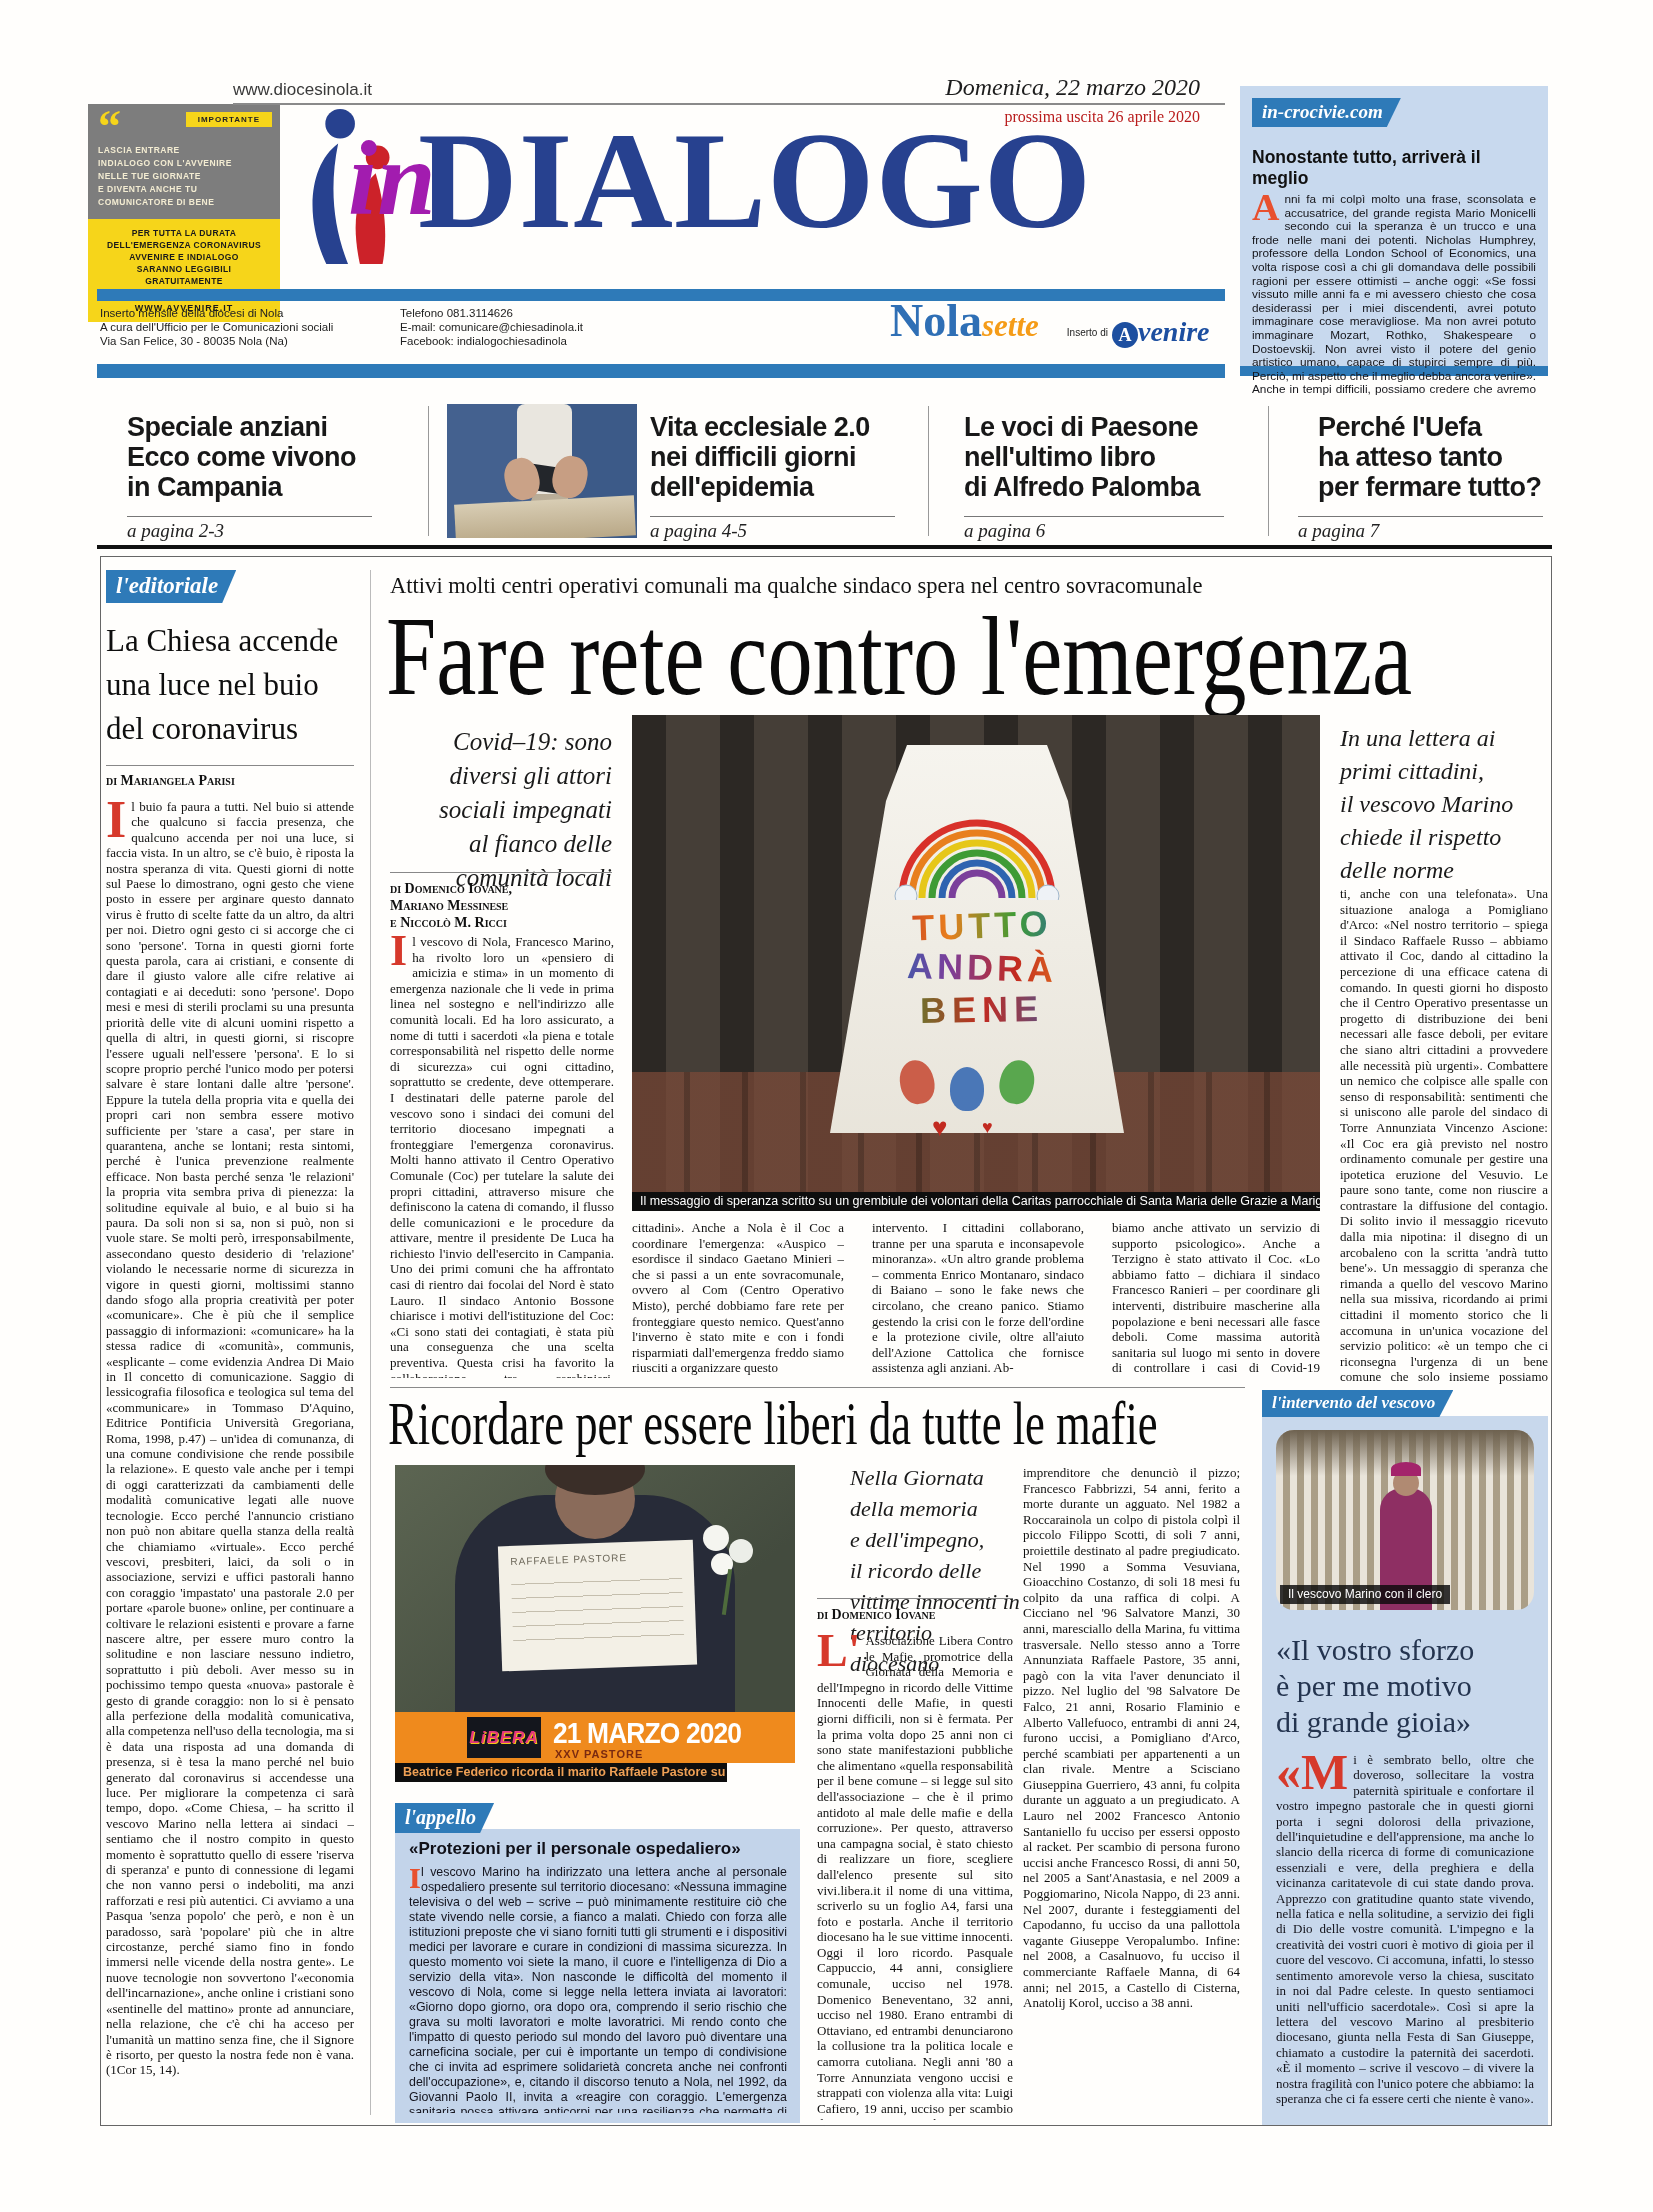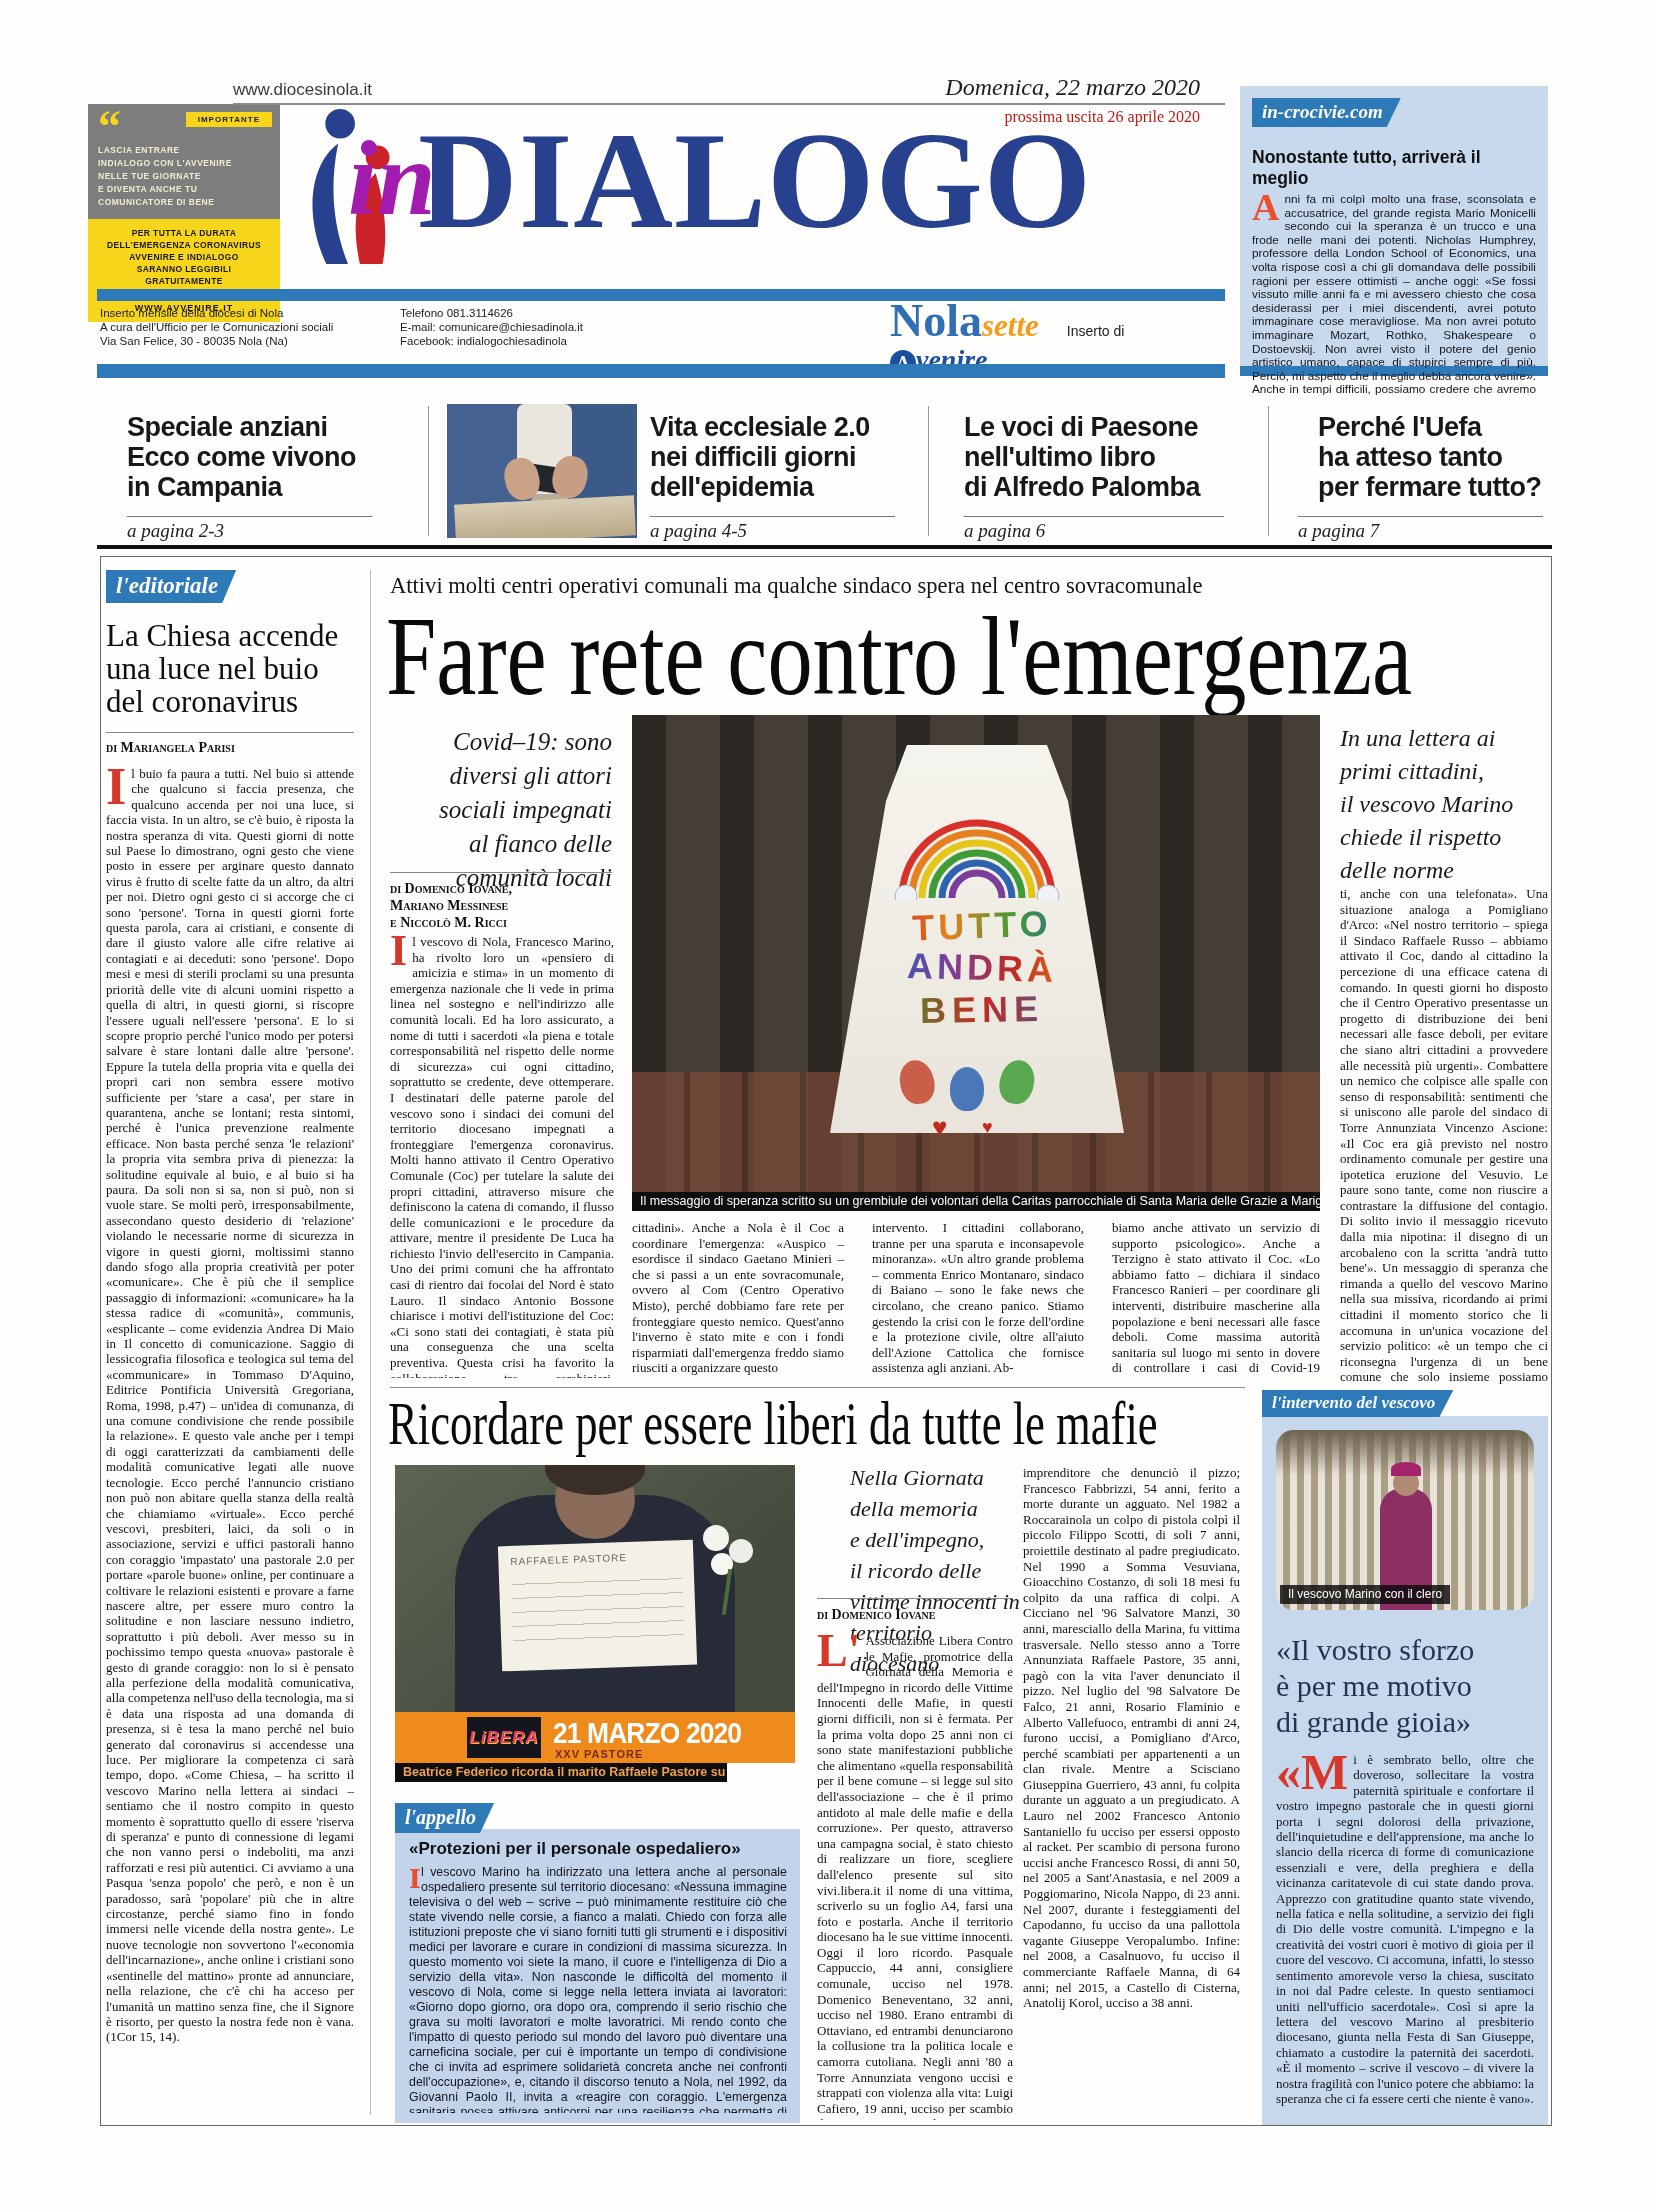--- a/index.html
+++ b/index.html
@@ -71,21 +71,21 @@
 
   <div class="abs" style="left:97px;top:289px;width:1128px;height:12px;background:#2e7ab8;"></div>
   <div class="abs sans pre" style="left:100px;top:306px;font-size:11.5px;line-height:14px;color:#222;">Inserto mensile della diocesi di Nola
 A cura dell'Ufficio per le Comunicazioni sociali
 Via San Felice, 30 - 80035 Nola (Na)</div>
   <div class="abs sans pre" style="left:400px;top:306px;font-size:11.5px;line-height:14px;color:#222;">Telefono 081.3114626
 E-mail: comunicare@chiesadinola.it
 Facebook: indialogochiesadinola</div>
   <div class="abs" style="left:890px;top:298px;width:330px;height:62px;">
     <span style="color:#2f6fb5;font-weight:bold;font-size:46px;line-height:46px;font-family:'Liberation Serif',serif;">Nola</span><span style="color:#f59c18;font-style:italic;font-weight:bold;font-size:31px;font-family:'Liberation Serif',serif;">sette</span>
-    <span class="sans" style="font-size:14px;color:#222;margin-left:2px;padding-left:22px;">Inserto di</span>
+    <span class="sans" style="font-size:10px;color:#222;margin-left:2px;padding-left:22px;">Inserto di</span>
     <span style="display:inline-block;vertical-align:middle;">
       <span style="display:inline-block;width:26px;height:26px;border-radius:50%;background:#1d4fa0;color:#fff;font-weight:bold;font-size:18px;text-align:center;line-height:26px;font-family:'Liberation Serif',serif;">A</span><span style="color:#1d4fa0;font-weight:bold;font-style:italic;font-size:28px;font-family:'Liberation Serif',serif;">venire</span>
     </span>
   </div>
   <div class="abs" style="left:97px;top:364px;width:1128px;height:14px;background:#2e7ab8;"></div>
 
   <div class="abs" style="left:97px;top:398px;width:1455px;height:145px;">
     <div class="abs teaser-title pre" style="left:30px;top:14px;width:290px;">Speciale anziani
 Ecco come vivono
 in Campania</div>
@@ -120,21 +120,21 @@
     <div class="abs" style="left:1201px;top:118px;width:245px;border-top:1px solid #777;"></div>
     <div class="abs pagina" style="left:1201px;top:122px;">a pagina 7</div>
   </div>
   <div class="abs" style="left:97px;top:545px;width:1455px;height:4px;background:#111;"></div>
 
   <div class="abs" style="left:100px;top:556px;width:1452px;height:1570px;border:1px solid #666;box-sizing:border-box;"></div>
   <div class="abs" style="left:370px;top:570px;width:1px;height:1545px;background:#bbb;"></div>
 
   <div class="abs" style="left:106px;top:570px;width:248px;">
     <div class="tab" style="font-size:23px;">l'editoriale</div>
-    <div class="pre" style="font-size:31px;line-height:33px;margin-top:16px;color:#0e0e0e;">La Chiesa accende
+    <div class="pre" style="font-size:31px;line-height:44px;margin-top:16px;color:#0e0e0e;">La Chiesa accende
 una luce nel buio
 del coronavirus</div>
     <div style="border-top:1px solid #888;margin:14px 0 6px;width:100%;"></div>
     <div class="byline">di Mariangela Parisi</div>
     <div class="body-col" style="margin-top:10px;height:1340px;font-size:13px;line-height:15.4px;">
       <span class="dc" style="font-size:52px;line-height:42px;">I</span><span>l buio fa paura a tutti. Nel buio si attende che qualcuno si faccia presenza, che qualcuno accenda per noi una luce, si faccia vista. In un altro, se c'è buio, è riposta la nostra speranza di vita. Questi giorni di notte sul Paese lo dimostrano, ogni gesto che viene posto in essere per arginare questo dannato virus è frutto di scelte fatte da un altro, da altri per noi. Dietro ogni gesto ci si accorge che ci sono 'persone'. Torna in questi giorni forte questa parola, cara ai cristiani, e consente di dare il giusto valore alle cifre relative ai contagiati e ai deceduti: sono 'persone'. Dopo mesi e mesi di sterili proclami su una presunta priorità delle vite di alcuni uomini rispetto a quella di altri, in questi giorni, si riscopre l'essere uguali nell'essere 'persona'. E lo si scopre proprio perché l'unico modo per potersi salvare è stare lontani dalle altre 'persone'. Eppure la tutela della propria vita e quella dei propri cari non sembra essere motivo sufficiente per 'stare a casa', per stare in quarantena, anche se lontani; resta sintomi, perché è l'unica prevenzione realmente efficace. Non basta perché senza 'le relazioni' la propria vita sembra priva di pienezza: la solitudine equivale al buio, e al buio si ha paura. Da soli non si sa, non si può, non si vuole stare. Se molti però, irresponsabilmente, assecondano questo desiderio di 'relazione' violando le necessarie norme di sicurezza in vigore in questi giorni, moltissimi stanno dando sfogo alla propria creatività per poter «comunicare». Che è più che il semplice passaggio di informazioni: «comunicare» ha la stessa radice di «comunità», communis, «esplicante – come evidenzia Andrea Di Maio in Il concetto di comunicazione. Saggio di lessicografia filosofica e teologica sul tema del «communicare» in Tommaso D'Aquino, Editrice Pontificia Università Gregoriana, Roma, 1998, p.47) – un'idea di comunanza, di una comune condivisione che rende possibile la relazione». E questo vale anche per i tempi di oggi caratterizzati da cambiamenti delle modalità comunicative legati alle nuove tecnologie. Ecco perché l'annuncio cristiano non può non abitare quella stanza della realtà che chiamiamo «virtuale». Ecco perché vescovi, presbiteri, laici, da soli o in associazione, servizi e uffici pastorali hanno con coraggio 'impastato' una pastorale 2.0 per portare «parole buone» online, per continuare a coltivare le relazioni esistenti e provare a farne nascere altre, per essere muro contro la solitudine e non lasciare nessuno indietro, soprattutto i più deboli. Aver messo su in pochissimo tempo questa «nuova» pastorale è gesto di grande coraggio: non lo si è pensato alla perfezione della modalità comunicativa, alla competenza nell'uso della tecnologia, ma si è data una risposta ad una domanda di presenza, si è tesa la mano perché nel buio generato dal coronavirus si accendesse una luce. Per migliorare la competenza ci sarà tempo, dopo. «Come Chiesa, – ha scritto il vescovo Marino nella lettera ai sindaci – sentiamo che il nostro compito in questo momento è soprattutto quello di essere 'riserva di speranza' e punto di connessione di legami che non vanno persi o indeboliti, ma anzi rafforzati e resi più autentici. Ci avviamo a una Pasqua 'senza popolo' che però, e non è un paradosso, sarà 'popolare' più che in altre circostanze, perché siamo fino in fondo immersi nelle vicende della nostra gente». Le nuove tecnologie non sovvertono l'«economia dell'incarnazione», anche online i cristiani sono «sentinelle del mattino» pronte ad annunciare, nella relazione, che c'è chi ha acceso per l'umanità un mattino senza fine, che il Signore è risorto, per questo la nostra fede non è vana. (1Cor 15, 14).</span>
     </div>
   </div>
 
   <div class="abs" style="left:390px;top:572px;width:1150px;font-size:24px;color:#141414;white-space:nowrap;transform:scaleX(.94);transform-origin:left;">Attivi molti centri operativi comunali ma qualche sindaco spera nel centro sovracomunale</div>

